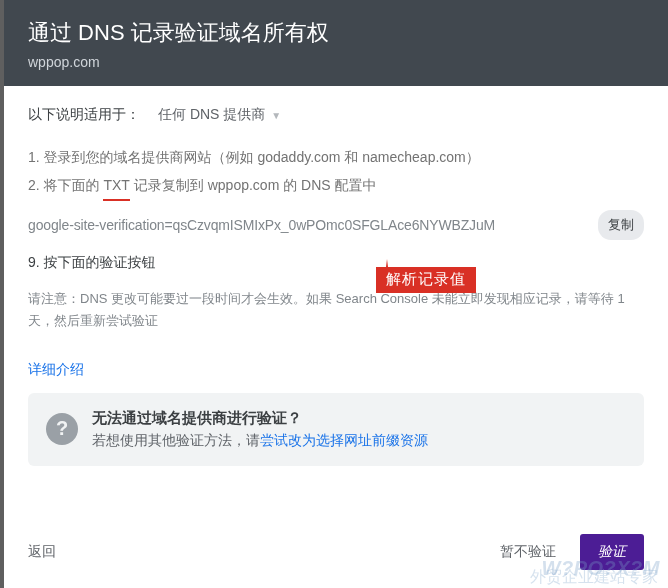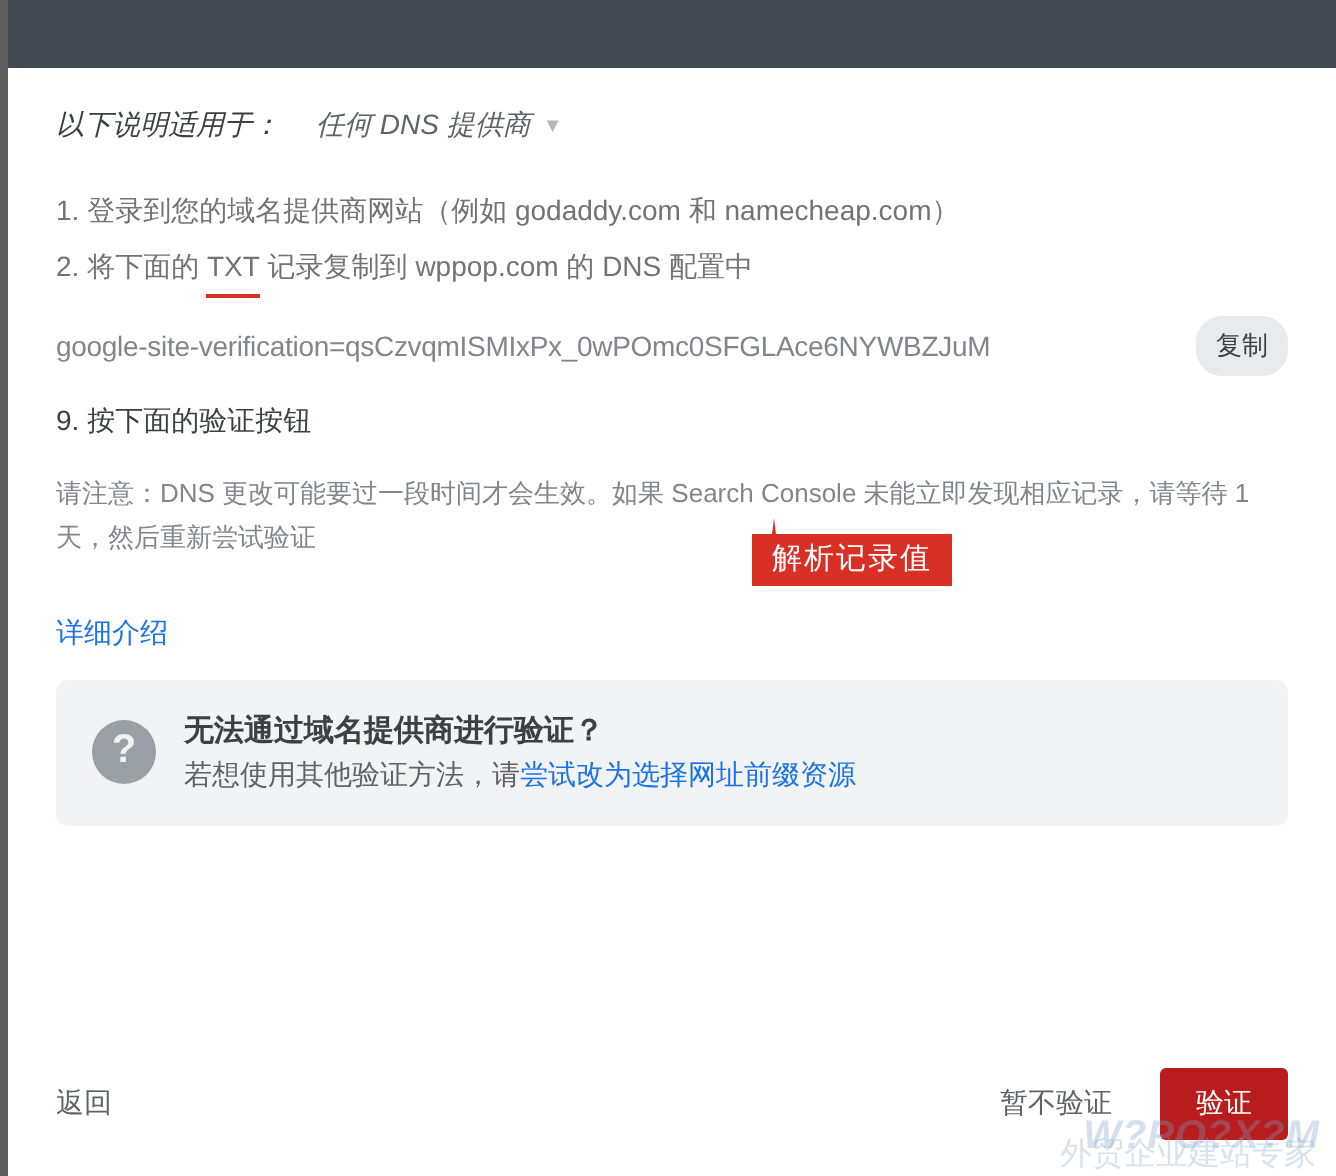--- a/index.html
+++ b/index.html
@@ -43,21 +43,20 @@
       padding: 20px 24px 0 24px;
       flex: 1;
       overflow: auto;
       color: #3c4043;
     }
     .provider-row {
       display: flex;
       margin-bottom: 22px;
       font-size: 14px;
       color: #5f6368;
-      font-style: italic;
     }
     .provider-label {
       color: #3c4043;
     }
     .provider-select {
       display: flex;
       align-items: center;
       margin-left: 18px;
       color: #5f6368;
       cursor: pointer;
@@ -208,27 +207,28 @@
     .footer-spacer {
       flex: 1;
     }
     .footer-later {
       font-size: 14px;
       color: #5f6368;
       cursor: pointer;
       margin-right: 24px;
     }
     .footer-verify {
-      background: #b91c1c;
+      background: #4c1d95;
       color: #fff;
       font-size: 14px;
       border: none;
       padding: 9px 18px;
       border-radius: 3px;
       cursor: pointer;
+      font-style: italic;
     }
     .watermark {
       position: absolute;
       right: 8px;
       bottom: 8px;
       color: rgba(120, 160, 200, 0.32);
       font-size: 20px;
       font-weight: bold;
       font-style: italic;
       letter-spacing: 0.5px;
@@ -241,20 +241,22 @@
       color: rgba(120, 160, 200, 0.3);
       font-size: 16px;
       pointer-events: none;
     }
   </style>
 </head>
 <body>
 
 <div class="dialog">
   <div class="header">
+    <div class="header-title">通过 DNS 记录验证域名所有权</div>
+    <div class="header-subtitle">wppop.com</div>
   </div>
 
   <div class="content">
     <div class="provider-row">
       <span class="provider-label">以下说明适用于：</span>
       <div class="provider-select">
         <span>任何 DNS 提供商</span>
         <span class="tri">▼</span>
       </div>
     </div>

